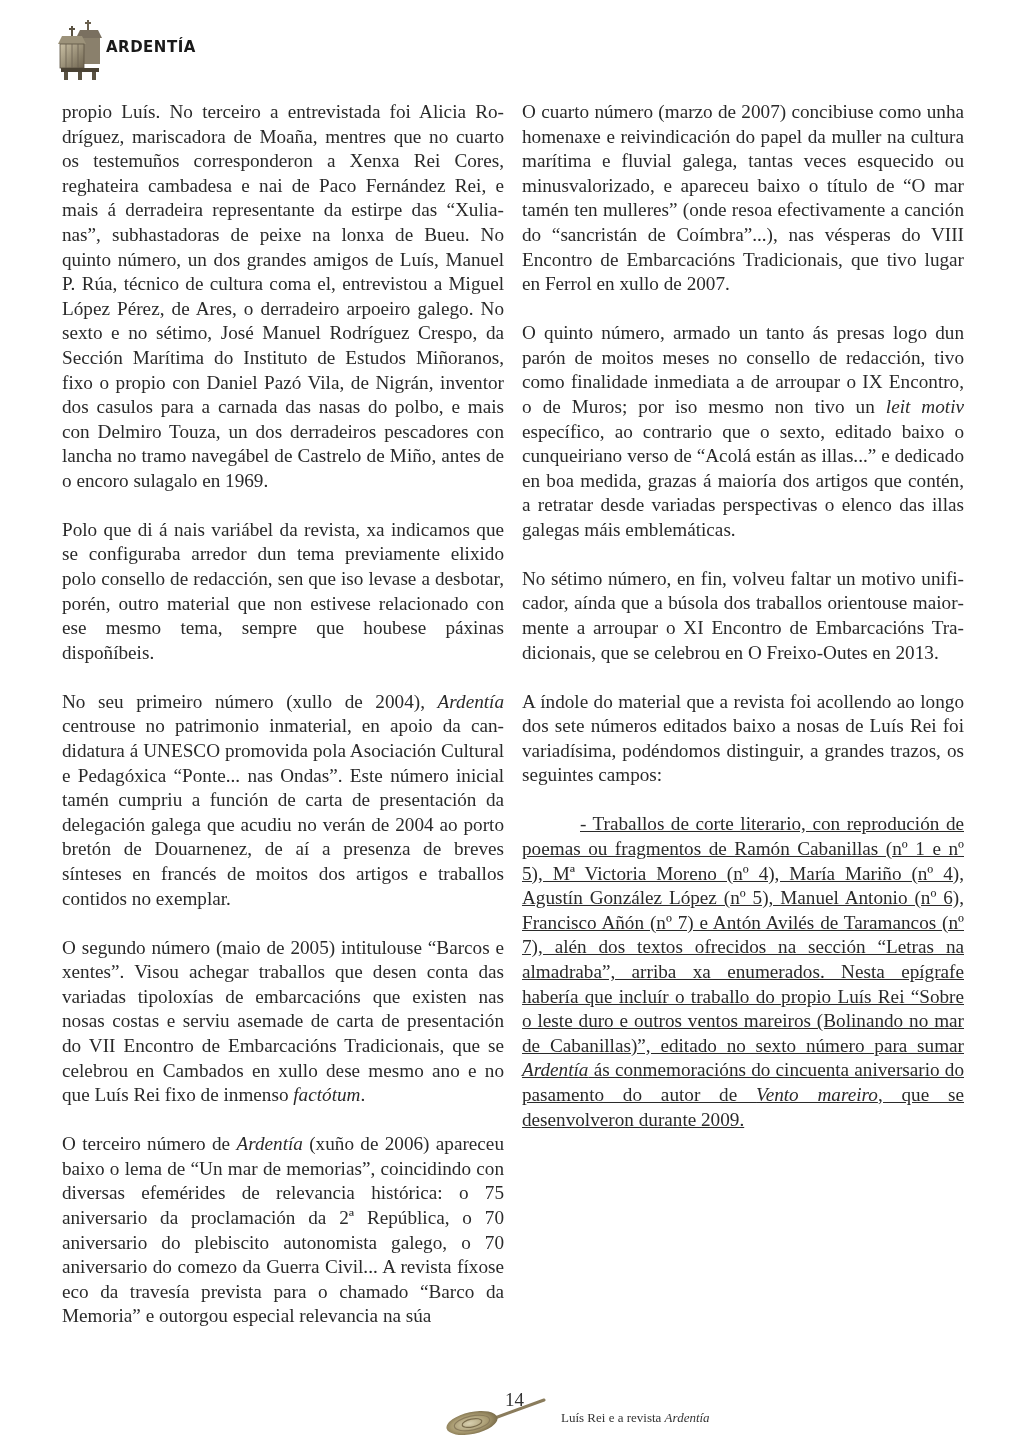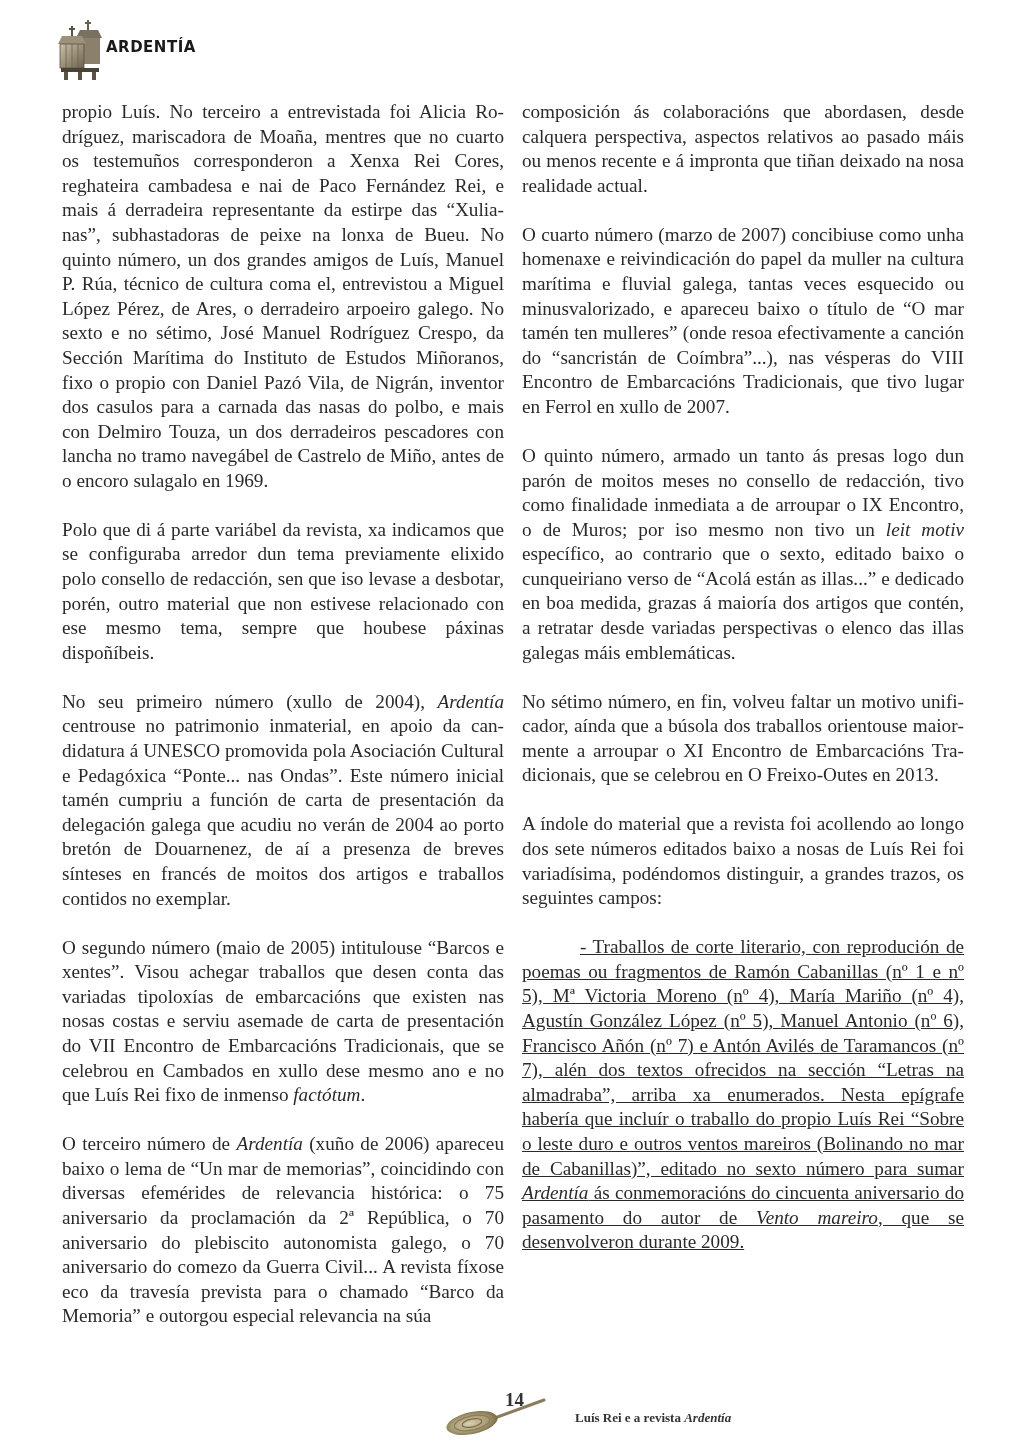--- a/index.html
+++ b/index.html
@@ -23,32 +23,32 @@
     position: absolute; top: 100px; width: 442px;
     font-size: 19.2px; line-height: 24.6px; text-align: justify;
     hyphens: manual;
   }
   .col-left { left: 62px; }
   .col-right { left: 522px; }
   .para { margin: 0 0 24.4px 0; }
   .para.indent { text-indent: 58px; text-decoration: underline; }
   .para em { font-style: italic; }
   .footer {
-    position: absolute; left: 0; top: 1388px; width: 1024px; height: 60px; font-weight: bold;
+    position: absolute; left: 0; top: 1388px; width: 1024px; height: 60px;
   }
   .footer-ornament {
     position: absolute; left: 444px; top: 4px; width: 105px; height: 44px;
   }
   .page-number {
     position: absolute; left: 505px; top: 1px;
     font-size: 19px; color: #333;
   }
   .running-title {
     position: absolute; left: 561px; top: 22px;
-    font-size: 13px; color: #333; margin-left: 14px;
+    font-size: 13px; color: #333;
   }
   .running-title em { font-style: italic; }
 </style>
 </head>
 <body>
 
 <div class="header">
   <svg class="logo-icon" viewBox="0 0 46 66">
     <defs>
       <linearGradient id="stone" x1="0" y1="0" x2="1" y2="1">
@@ -73,28 +73,27 @@
     <rect x="3" y="52" width="38" height="4" fill="#4a4234"></rect>
     <rect x="6" y="56" width="4" height="8" fill="#5a5242"></rect>
     <rect x="20" y="56" width="4" height="8" fill="#5a5242"></rect>
     <rect x="34" y="56" width="4" height="8" fill="#5a5242"></rect>
   </svg>
   <span class="logo-text">ARDENTÍA</span>
 </div>
 
 <div class="column col-left">
     <p class="para"><span>propio Luís. No terceiro a entrevistada foi Alicia Ro­dríguez, mariscadora de Moaña, mentres que no cuar­to os testemuños corresponderon a Xenxa Rei Cores, reghateira cambadesa e nai de Paco Fernández Rei, e mais á derradeira representante da estirpe das “Xulia­nas”, subhastadoras de peixe na lonxa de Bueu. No quinto número, un dos grandes amigos de Luís, Ma­nuel P. Rúa, técnico de cultura coma el, entrevistou a Miguel López Pérez, de Ares, o derradeiro arpoeiro galego. No sexto e no sétimo, José Manuel Rodríguez Crespo, da Sección Marítima do Instituto de Estudos Miñoranos, fixo o propio con Daniel Pazó Vila, de Ni­grán, inventor dos casulos para a carnada das nasas do polbo, e mais con Delmiro Touza, un dos derradeiros pescadores con lancha no tramo navegábel de Castre­lo de Miño, antes de o encoro sulagalo en 1969.</span></p>
-    <p class="para"><span>Polo que di á parte variábel da revista, xa indicamos que se configuraba arredor dun tema previamente elixido polo consello de redacción, sen que iso levase a desbotar, porén, outro material que non estivese re­lacionado con ese mesmo tema, sempre que houbese páxinas dispoñíbeis.</span></p>
+    <p class="para"><span>Polo que di á nais variábel da revista, xa indicamos que se configuraba arredor dun tema previamente elixido polo consello de redacción, sen que iso levase a desbotar, porén, outro material que non estivese re­lacionado con ese mesmo tema, sempre que houbese páxinas dispoñíbeis.</span></p>
     <p class="para"><span>No seu primeiro número (xullo de 2004), </span><em>Ardentía</em><span> centrouse no patrimonio inmaterial, en apoio da can­didatura á UNESCO promovida pola Asociación Cul­tural e Pedagóxica “Ponte... nas Ondas”. Este número inicial tamén cumpriu a función de carta de presen­tación da delegación galega que acudiu no verán de 2004 ao porto bretón de Douarnenez, de aí a presenza de breves sínteses en francés de moitos dos artigos e traballos contidos no exemplar.</span></p>
     <p class="para"><span>O segundo número (maio de 2005) intitulouse “Bar­cos e xentes”. Visou achegar traballos que desen conta das variadas tipoloxías de embarcacións que existen nas nosas costas e serviu asemade de carta de pre­sentación do VII Encontro de Embarcacións Tradicio­nais, que se celebrou en Cambados en xullo dese mes­mo ano e no que Luís Rei fixo de inmenso </span><em>factótum</em><span>.</span></p>
     <p class="para"><span>O terceiro número de </span><em>Ardentía</em><span> (xuño de 2006) apare­ceu baixo o lema de “Un mar de memorias”, coinci­dindo con diversas efemérides de relevancia históri­ca: o 75 aniversario da proclamación da 2ª República, o 70 aniversario do plebiscito autonomista galego, o 70 aniversario do comezo da Guerra Civil... A revista fíxose eco da travesía prevista para o chamado “Bar­co da Memoria” e outorgou especial relevancia na súa</span></p>
   </div>
 
 <div class="column col-right">
-    <p class="para"><span>composición ás colaboracións que abordasen, desde calquera perspectiva, aspectos relativos ao pasado máis ou menos recente e á impronta que tiñan deixado na nosa realidade actual.</span></p>
     <p class="para"><span>O cuarto número (marzo de 2007) concibiuse como unha homenaxe e reivindicación do papel da muller na cultura marítima e fluvial galega, tantas veces es­quecido ou minusvalorizado, e apareceu baixo o título de “O mar tamén ten mulleres” (onde resoa efectiva­mente a canción do “sancristán de Coímbra”...), nas vésperas do VIII Encontro de Embarcacións Tradicio­nais, que tivo lugar en Ferrol en xullo de 2007.</span></p>
     <p class="para"><span>O quinto número, armado un tanto ás presas logo dun parón de moitos meses no consello de redacción, tivo como finalidade inmediata a de arroupar o IX Encon­tro, o de Muros; por iso mesmo non tivo un </span><em>leit motiv</em><span> específico, ao contrario que o sexto, editado baixo o cunqueiriano verso de “Acolá están as illas...” e de­dicado en boa medida, grazas á maioría dos artigos que contén, a retratar desde variadas perspectivas o elenco das illas galegas máis emblemáticas.</span></p>
     <p class="para"><span>No sétimo número, en fin, volveu faltar un motivo unifi­cador, aínda que a búsola dos traballos orientouse maior­mente a arroupar o XI Encontro de Embarcacións Tra­dicionais, que se celebrou en O Freixo-Outes en 2013.</span></p>
     <p class="para"><span>A índole do material que a revista foi acollendo ao longo dos sete números editados baixo a nosas de Luís Rei foi variadísima, podéndomos distinguir, a grandes trazos, os seguintes campos:</span></p>
     <p class="para indent"><span>- Traballos de corte literario, con reprodución de poemas ou fragmentos de Ramón Cabanillas (nº 1 e nº 5), Mª Victoria Moreno (nº 4), María Mariño (nº 4), Agustín González López (nº 5), Manuel Antonio (nº 6), Francisco Añón (nº 7) e Antón Avilés de Ta­ramancos (nº 7), alén dos textos ofrecidos na sección “Letras na almadraba”, arriba xa enumerados. Nes­ta epígrafe habería que incluír o traballo do propio Luís Rei “Sobre o leste duro e outros ventos mareiros (Bolinando no mar de Cabanillas)”, editado no sexto número para sumar </span><em>Ardentía</em><span> ás conmemoracións do cincuenta aniversario do pasamento do autor de </span><em>Vento mareiro</em><span>, que se desenvolveron durante 2009.</span></p>
   </div>
 
 <div class="footer">
   <svg class="footer-ornament" viewBox="0 0 105 44">
     <defs>

